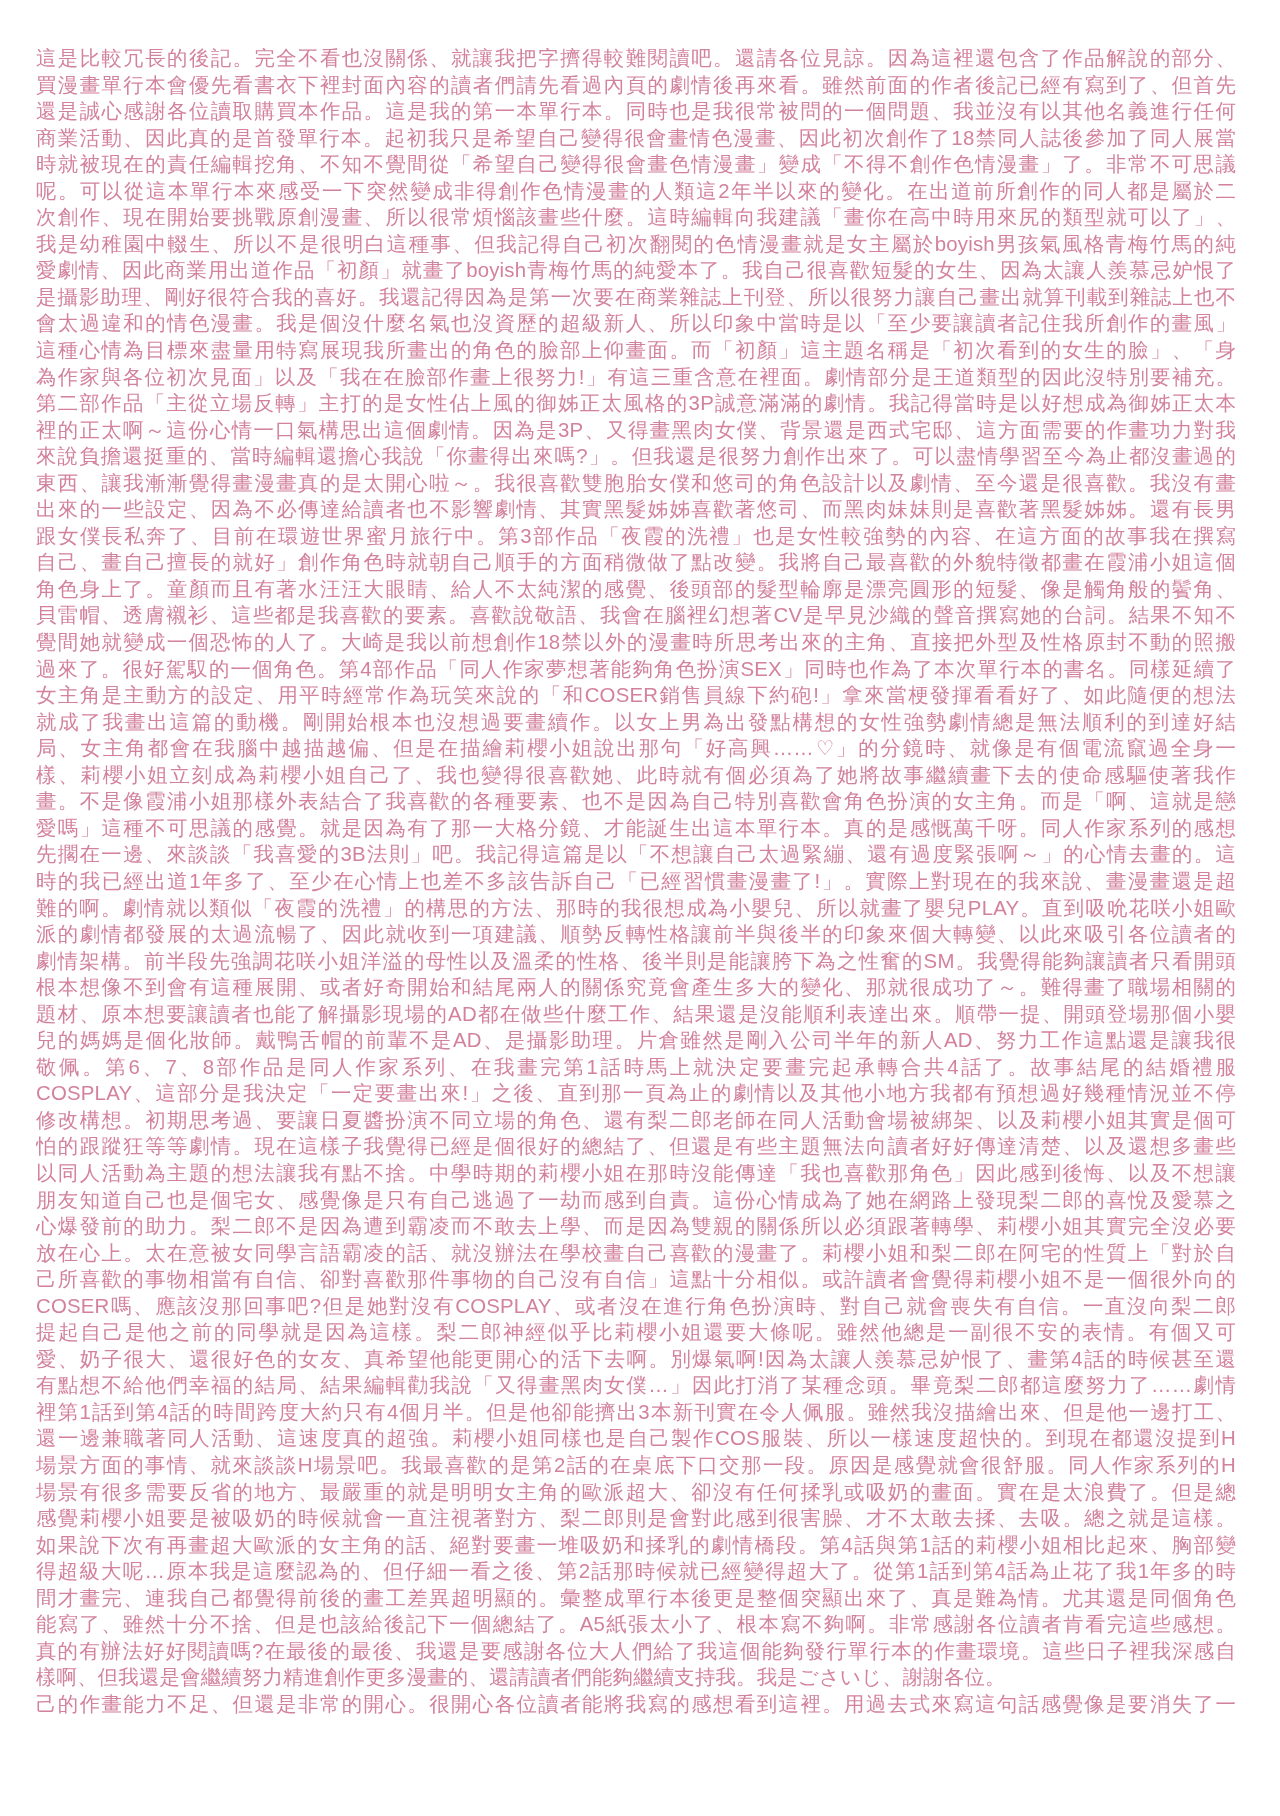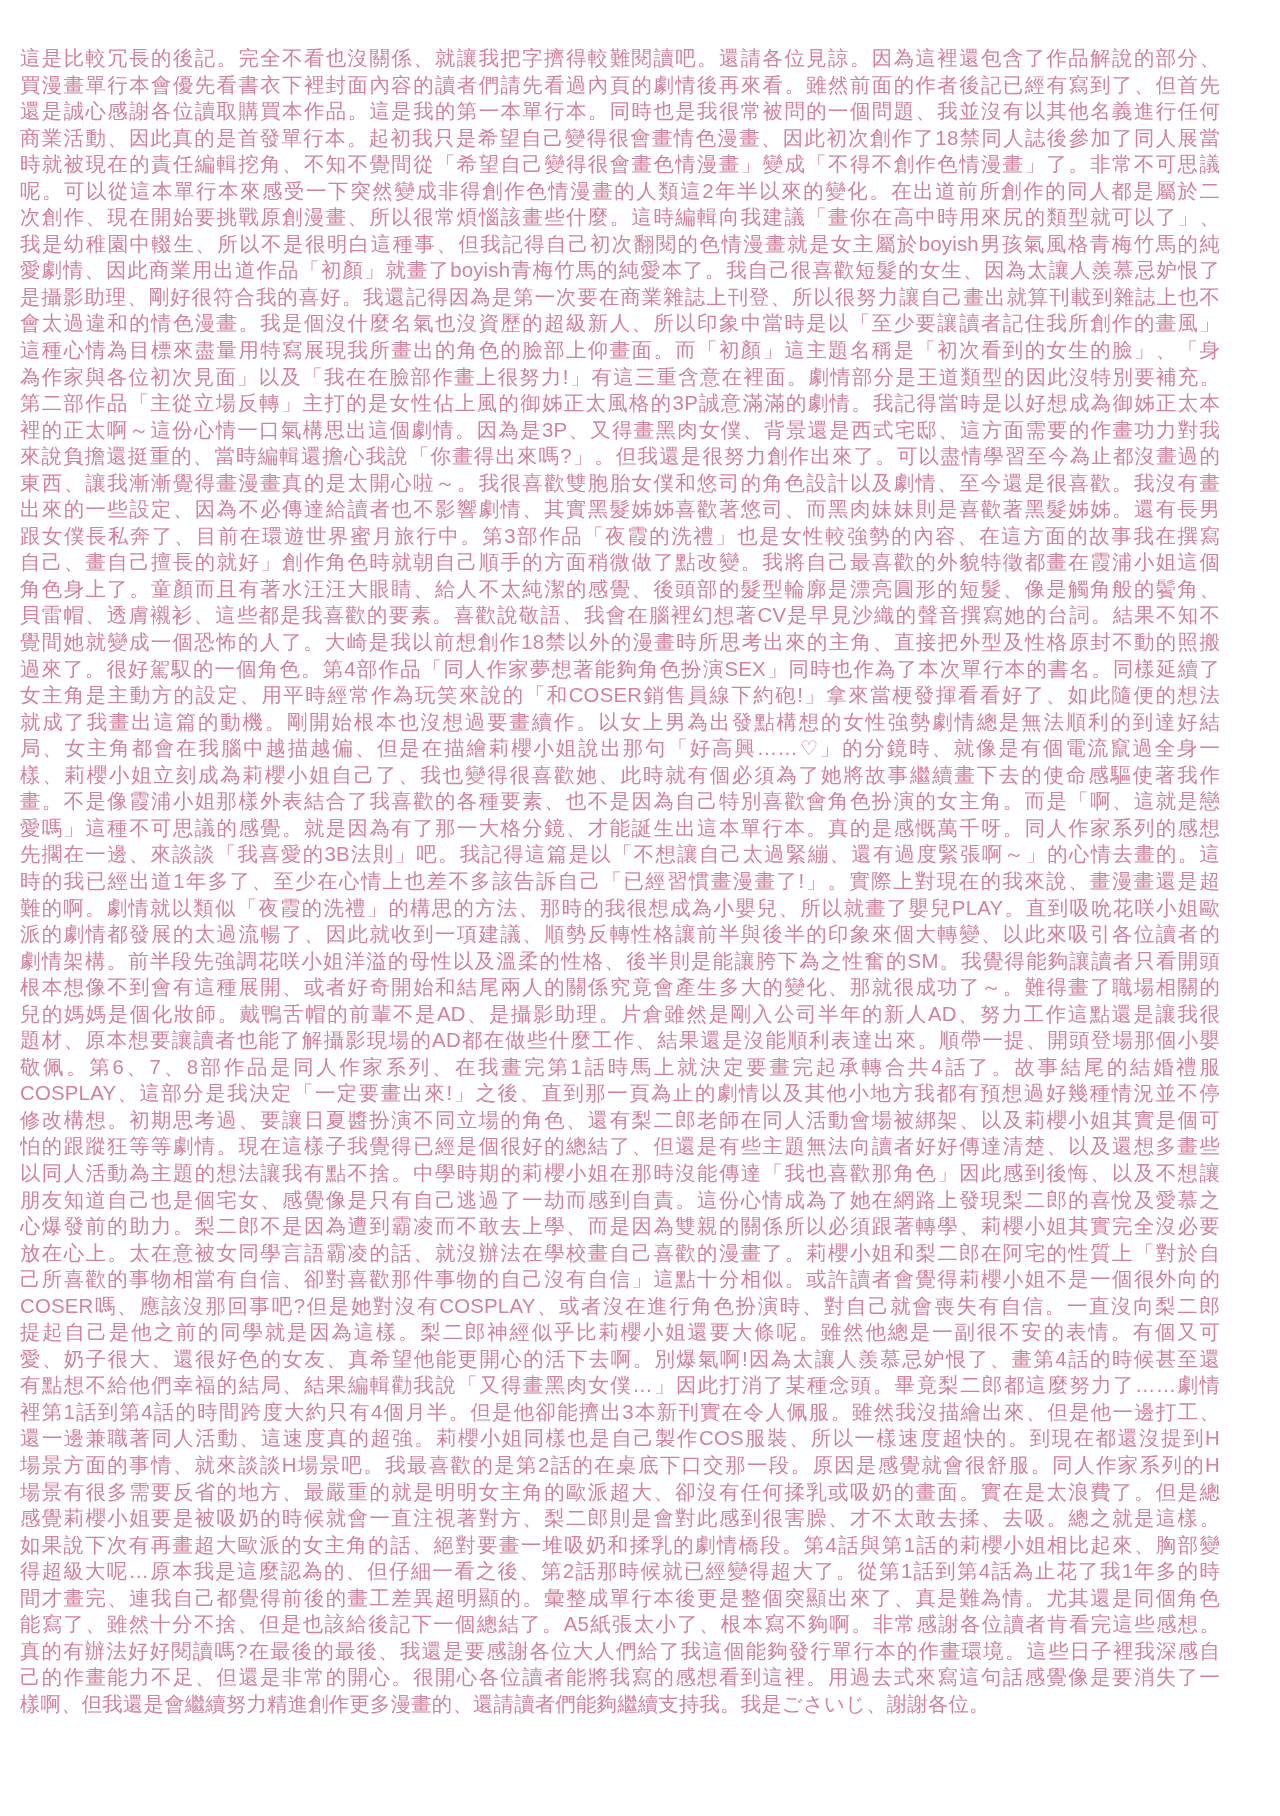--- a/index.html
+++ b/index.html
@@ -10,21 +10,21 @@
     margin: 0;
     padding: 0;
     background: var(--bg-color);
   }
   .page {
     position: relative;
     width: 1280px;
     height: 1816px;
     background: var(--bg-color);
     box-sizing: border-box;
-    padding: 45px 40px 0 20px;
+    padding: 45px 40px 0 36px;
     overflow: hidden;
   }
   .text-block {
     width: 1200px;
   }
   .line {
     font-family: "Liberation Sans", "DejaVu Sans", sans-serif;
     font-size: 20.4px;
     line-height: 26.55px;
     height: 26.55px;
@@ -74,22 +74,22 @@
       <div class="line">局、女主角都會在我腦中越描越偏、但是在描繪莉櫻小姐說出那句「好高興……♡」的分鏡時、就像是有個電流竄過全身一</div>
       <div class="line">樣、莉櫻小姐立刻成為莉櫻小姐自己了、我也變得很喜歡她、此時就有個必須為了她將故事繼續畫下去的使命感驅使著我作</div>
       <div class="line">畫。不是像霞浦小姐那樣外表結合了我喜歡的各種要素、也不是因為自己特別喜歡會角色扮演的女主角。而是「啊、這就是戀</div>
       <div class="line">愛嗎」這種不可思議的感覺。就是因為有了那一大格分鏡、才能誕生出這本單行本。真的是感慨萬千呀。同人作家系列的感想</div>
       <div class="line">先擱在一邊、來談談「我喜愛的3B法則」吧。我記得這篇是以「不想讓自己太過緊繃、還有過度緊張啊～」的心情去畫的。這</div>
       <div class="line">時的我已經出道1年多了、至少在心情上也差不多該告訴自己「已經習慣畫漫畫了!」。實際上對現在的我來說、畫漫畫還是超</div>
       <div class="line">難的啊。劇情就以類似「夜霞的洗禮」的構思的方法、那時的我很想成為小嬰兒、所以就畫了嬰兒PLAY。直到吸吮花咲小姐歐</div>
       <div class="line">派的劇情都發展的太過流暢了、因此就收到一項建議、順勢反轉性格讓前半與後半的印象來個大轉變、以此來吸引各位讀者的</div>
       <div class="line">劇情架構。前半段先強調花咲小姐洋溢的母性以及溫柔的性格、後半則是能讓胯下為之性奮的SM。我覺得能夠讓讀者只看開頭</div>
       <div class="line">根本想像不到會有這種展開、或者好奇開始和結尾兩人的關係究竟會產生多大的變化、那就很成功了～。難得畫了職場相關的</div>
+      <div class="line">題材、原本想要讓讀者也能了解攝影現場的AD都在做些什麼工作、結果還是沒能順利表達出來。順帶一提、開頭登場那個小嬰</div>
       <div class="line">兒的媽媽是個化妝師。戴鴨舌帽的前輩不是AD、是攝影助理。片倉雖然是剛入公司半年的新人AD、努力工作這點還是讓我很</div>
-      <div class="line">題材、原本想要讓讀者也能了解攝影現場的AD都在做些什麼工作、結果還是沒能順利表達出來。順帶一提、開頭登場那個小嬰</div>
       <div class="line">敬佩。第6、7、8部作品是同人作家系列、在我畫完第1話時馬上就決定要畫完起承轉合共4話了。故事結尾的結婚禮服</div>
       <div class="line">COSPLAY、這部分是我決定「一定要畫出來!」之後、直到那一頁為止的劇情以及其他小地方我都有預想過好幾種情況並不停</div>
       <div class="line">修改構想。初期思考過、要讓日夏醬扮演不同立場的角色、還有梨二郎老師在同人活動會場被綁架、以及莉櫻小姐其實是個可</div>
       <div class="line">怕的跟蹤狂等等劇情。現在這樣子我覺得已經是個很好的總結了、但還是有些主題無法向讀者好好傳達清楚、以及還想多畫些</div>
       <div class="line">以同人活動為主題的想法讓我有點不捨。中學時期的莉櫻小姐在那時沒能傳達「我也喜歡那角色」因此感到後悔、以及不想讓</div>
       <div class="line">朋友知道自己也是個宅女、感覺像是只有自己逃過了一劫而感到自責。這份心情成為了她在網路上發現梨二郎的喜悅及愛慕之</div>
       <div class="line">心爆發前的助力。梨二郎不是因為遭到霸凌而不敢去上學、而是因為雙親的關係所以必須跟著轉學、莉櫻小姐其實完全沒必要</div>
       <div class="line">放在心上。太在意被女同學言語霸凌的話、就沒辦法在學校畫自己喜歡的漫畫了。莉櫻小姐和梨二郎在阿宅的性質上「對於自</div>
       <div class="line">己所喜歡的事物相當有自信、卻對喜歡那件事物的自己沒有自信」這點十分相似。或許讀者會覺得莉櫻小姐不是一個很外向的</div>
       <div class="line">COSER嗎、應該沒那回事吧?但是她對沒有COSPLAY、或者沒在進行角色扮演時、對自己就會喪失有自信。一直沒向梨二郎</div>
@@ -99,16 +99,16 @@
       <div class="line">裡第1話到第4話的時間跨度大約只有4個月半。但是他卻能擠出3本新刊實在令人佩服。雖然我沒描繪出來、但是他一邊打工、</div>
       <div class="line">還一邊兼職著同人活動、這速度真的超強。莉櫻小姐同樣也是自己製作COS服裝、所以一樣速度超快的。到現在都還沒提到H</div>
       <div class="line">場景方面的事情、就來談談H場景吧。我最喜歡的是第2話的在桌底下口交那一段。原因是感覺就會很舒服。同人作家系列的H</div>
       <div class="line">場景有很多需要反省的地方、最嚴重的就是明明女主角的歐派超大、卻沒有任何揉乳或吸奶的畫面。實在是太浪費了。但是總</div>
       <div class="line">感覺莉櫻小姐要是被吸奶的時候就會一直注視著對方、梨二郎則是會對此感到很害臊、才不太敢去揉、去吸。總之就是這樣。</div>
       <div class="line">如果說下次有再畫超大歐派的女主角的話、絕對要畫一堆吸奶和揉乳的劇情橋段。第4話與第1話的莉櫻小姐相比起來、胸部變</div>
       <div class="line">得超級大呢…原本我是這麼認為的、但仔細一看之後、第2話那時候就已經變得超大了。從第1話到第4話為止花了我1年多的時</div>
       <div class="line">間才畫完、連我自己都覺得前後的畫工差異超明顯的。彙整成單行本後更是整個突顯出來了、真是難為情。尤其還是同個角色</div>
       <div class="line">能寫了、雖然十分不捨、但是也該給後記下一個總結了。A5紙張太小了、根本寫不夠啊。非常感謝各位讀者肯看完這些感想。</div>
       <div class="line">真的有辦法好好閱讀嗎?在最後的最後、我還是要感謝各位大人們給了我這個能夠發行單行本的作畫環境。這些日子裡我深感自</div>
+      <div class="line line-last">樣啊、但我還是會繼續努力精進創作更多漫畫的、還請讀者們能夠繼續支持我。我是ごさいじ、謝謝各位。</div>
       <div class="line">己的作畫能力不足、但還是非常的開心。很開心各位讀者能將我寫的感想看到這裡。用過去式來寫這句話感覺像是要消失了一</div>
-      <div class="line line-last">樣啊、但我還是會繼續努力精進創作更多漫畫的、還請讀者們能夠繼續支持我。我是ごさいじ、謝謝各位。</div>
     </div>
 </div>
 
 </body></html>

